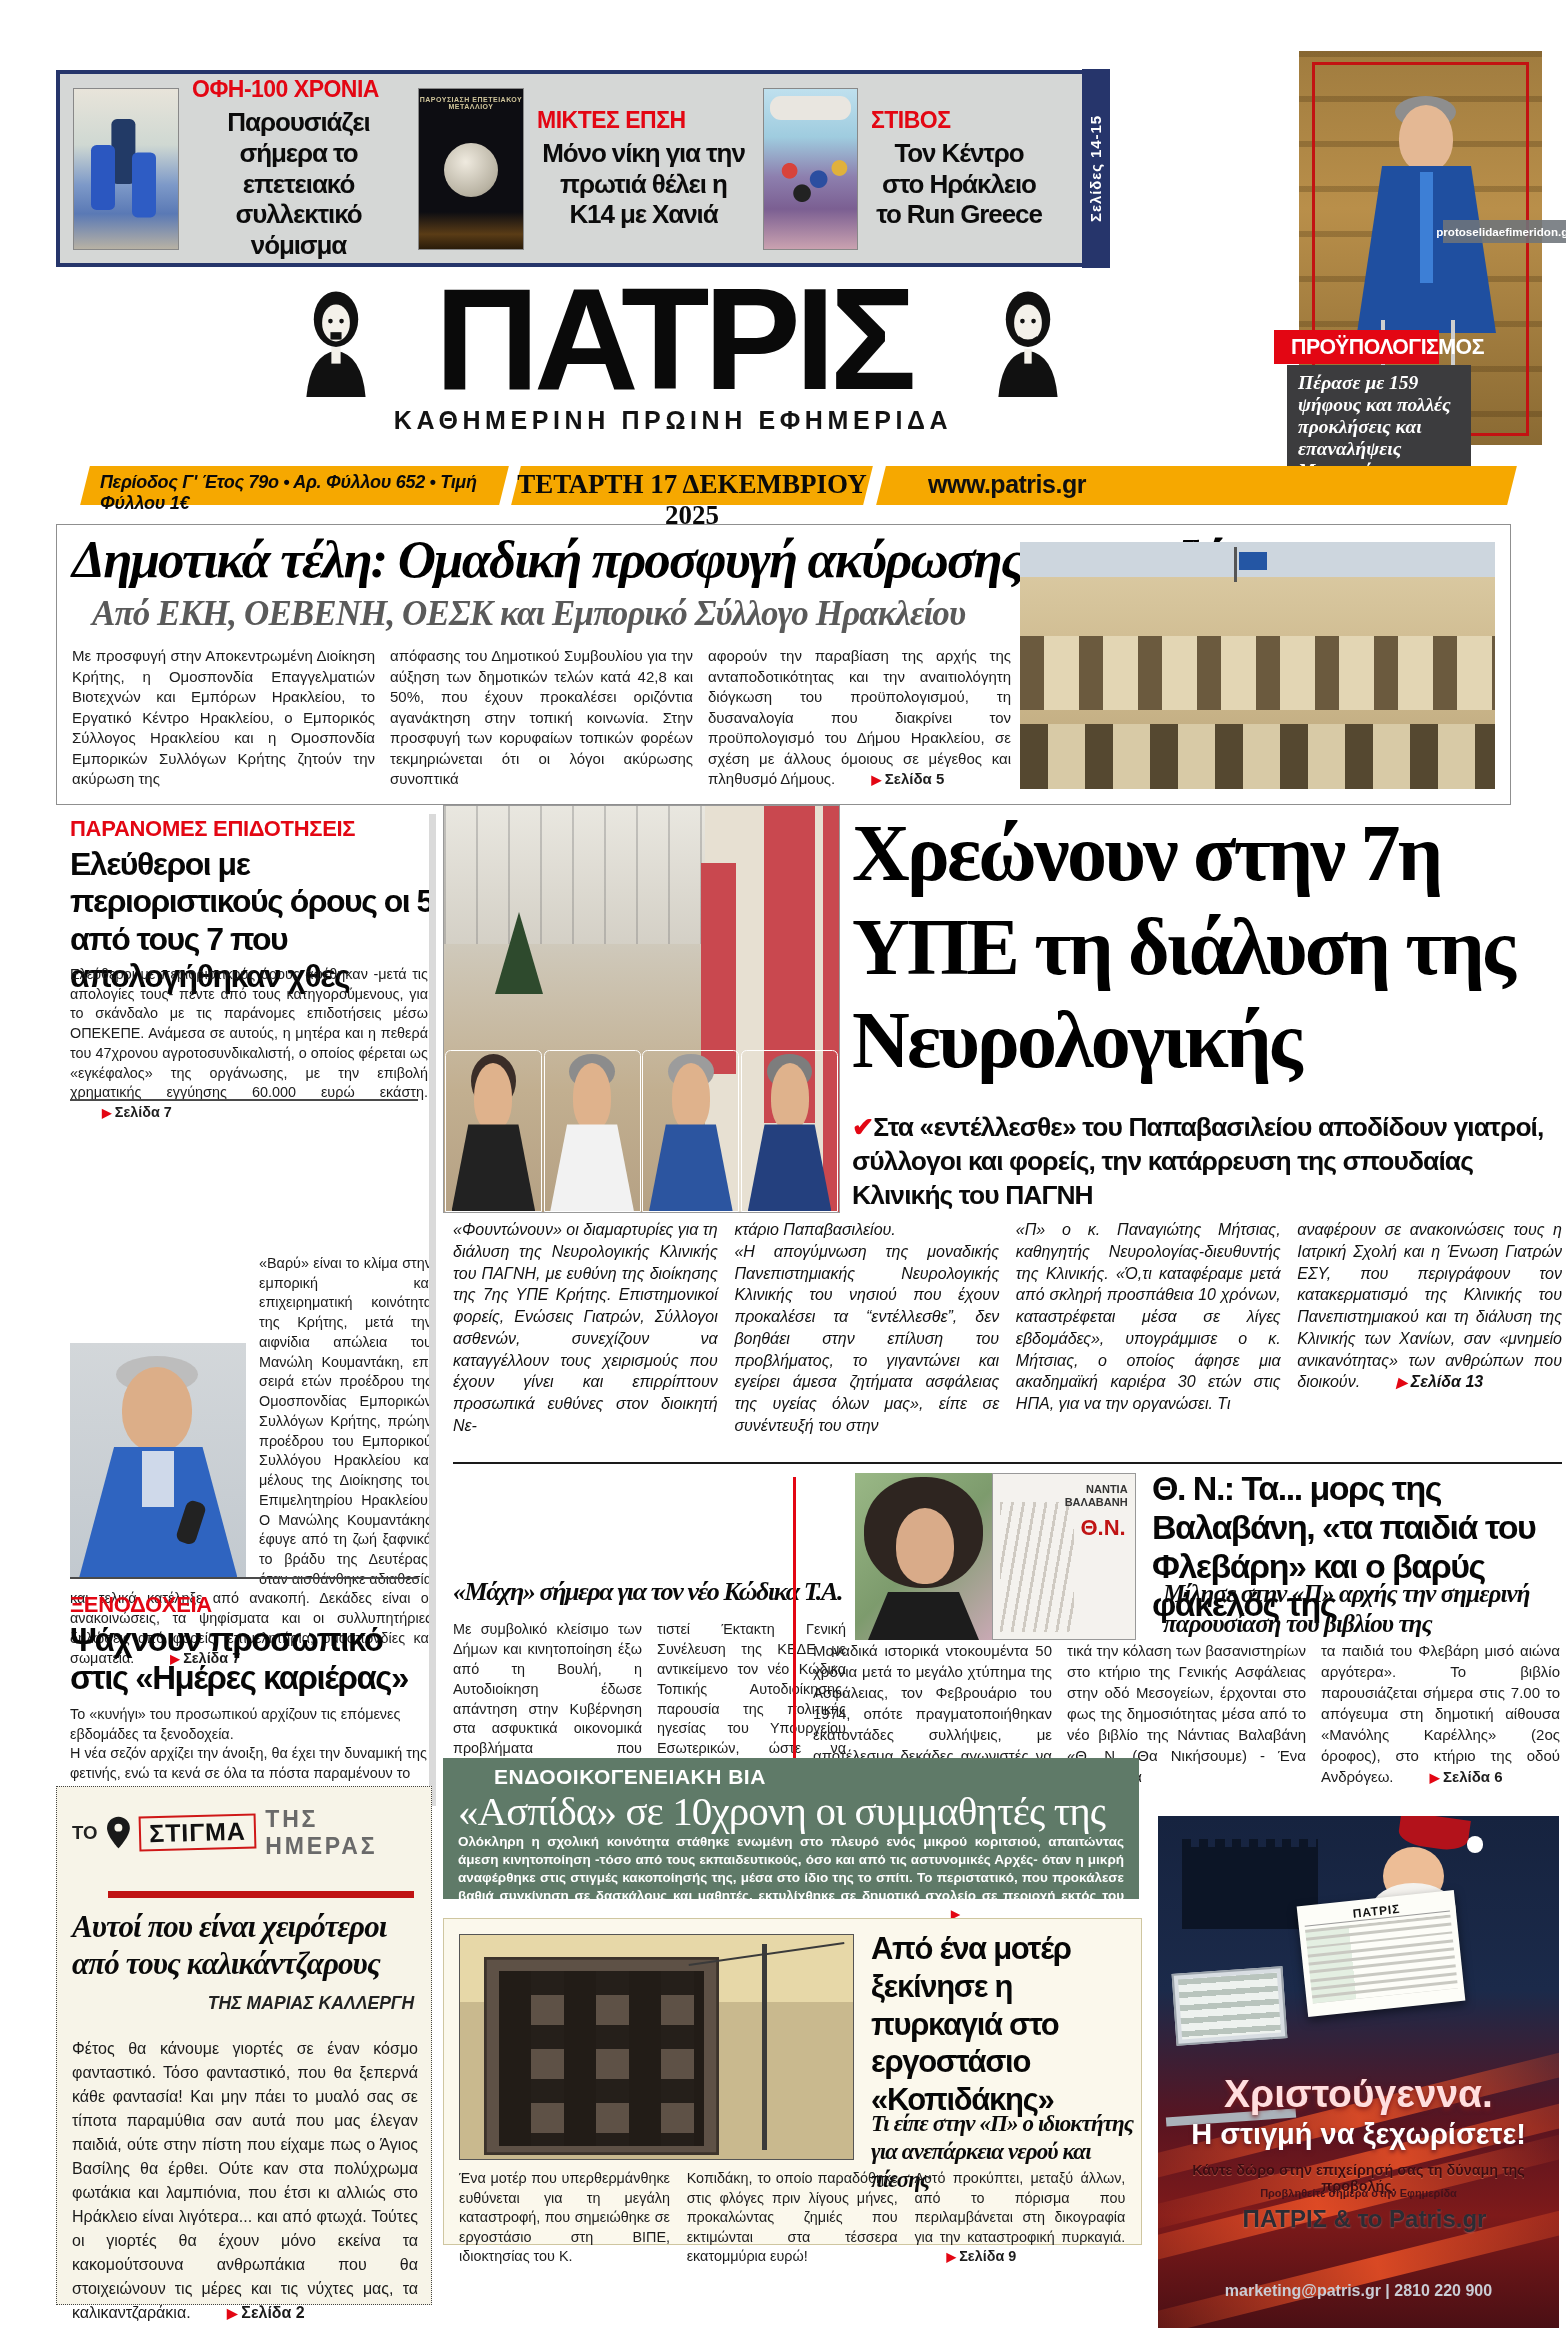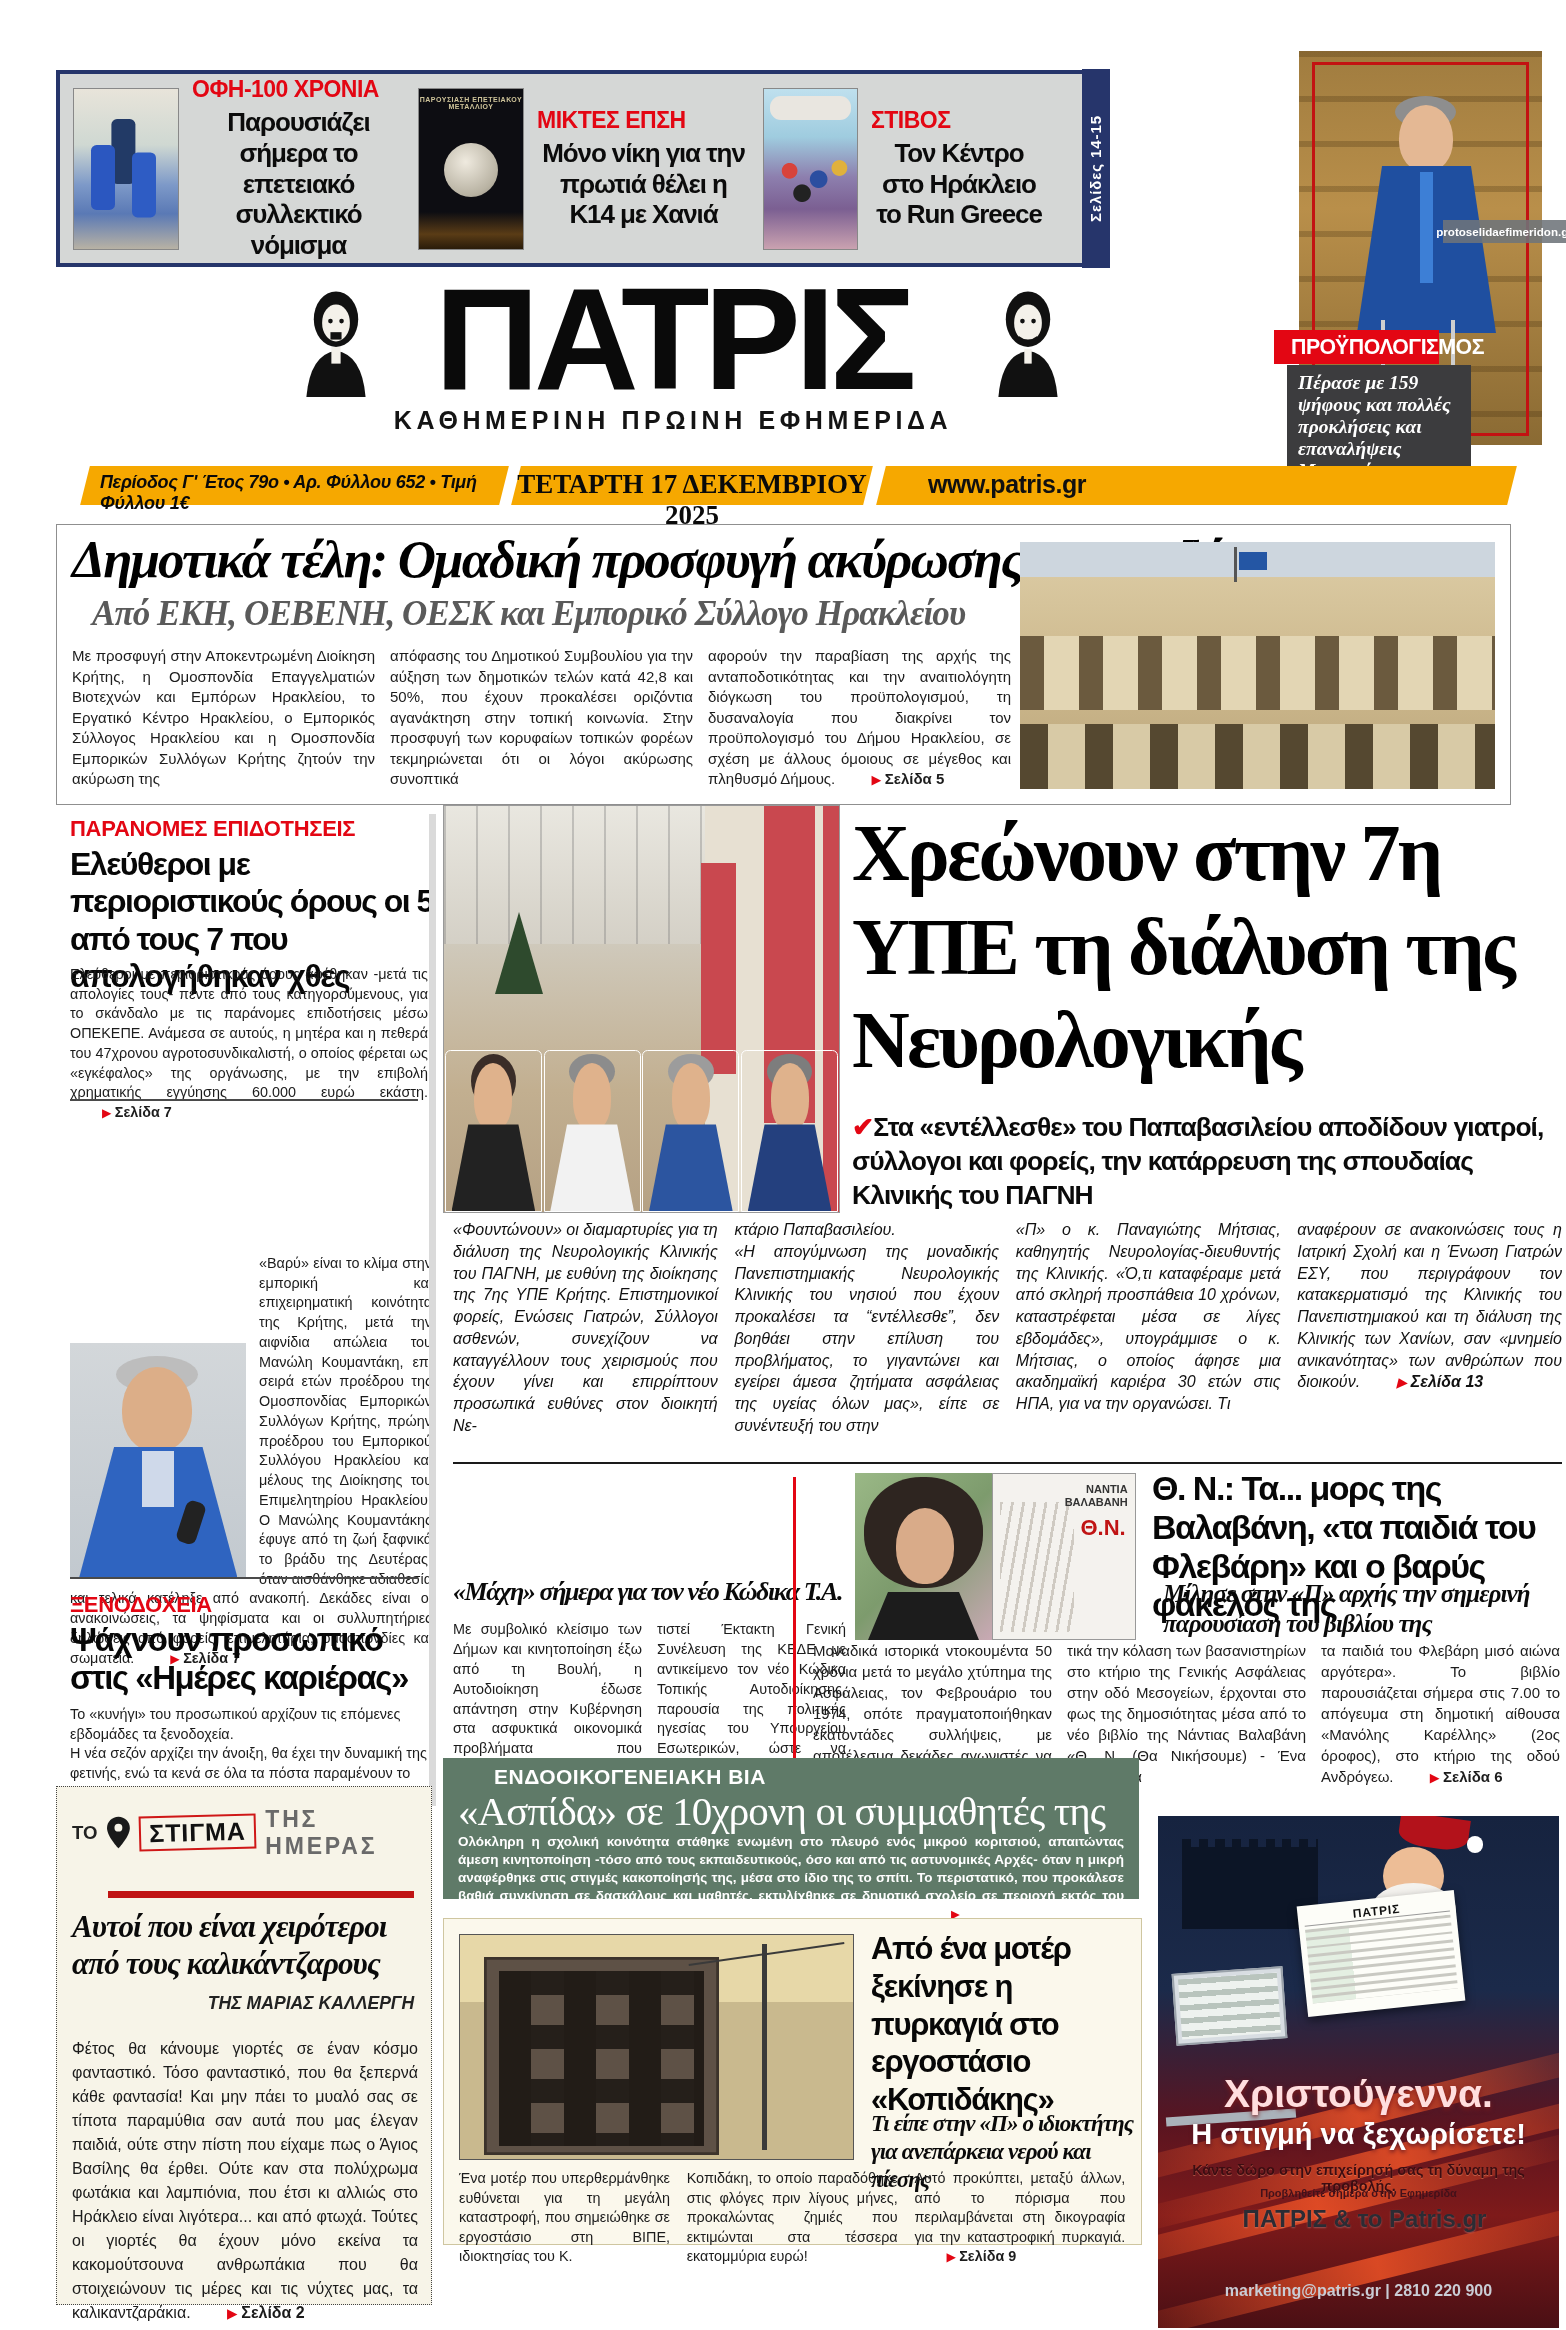--- a/index.html
+++ b/index.html
@@ -1,21 +1,21 @@
 <!DOCTYPE html>
 <html lang="el" style="font-size:15px"><head>
 <meta charset="utf-8">
 <style>
   html,body{margin:0;padding:0;background:#888;}
   .page{position:relative;width:1567px;height:2330px;background:#fff;margin:0 auto;
         font-family:"Liberation Sans",sans-serif;overflow:hidden;color:#111;}
   .abs{position:absolute;}
   .jt{text-align:justify;}
   .prelines{white-space:pre-line;}
-  .pgmark{white-space:nowrap;font-weight:normal;padding-left:32px;}
+  .pgmark{white-space:nowrap;font-weight:bold;padding-left:32px;}
   .pgmark::before{content:"▶ ";color:#e30613;font-size:0.85em;}
   
   .tstrip{left:56px;top:70px;width:1053px;height:197px;background:#d5d7d6;border:4.6px solid #26356b;
           display:flex;align-items:center;box-sizing:border-box;}
   .tphoto{width:104px;height:160px;margin-left:13px;flex:0 0 auto;border:0.9px solid #888;position:relative;overflow:hidden;}
   .tp1{background:linear-gradient(180deg,#e8e4da 0%,#cfd8d2 35%,#7d99c8 60%,#5a79b5 78%,#b8b2a4 100%);}
   .tp1::after{content:"";position:absolute;left:16.7px;top:56px;width:24px;height:65px;background:#2b57c0;border-radius:5.6px;box-shadow:41px 7.4px 0 #2e5cc4,20.4px -26px 0 #223a66;}
   .tp2{background:#0d0d12;display:flex;flex-direction:column;align-items:center;}
   .tp2 .medal{width:54px;height:54px;border-radius:50%;background:radial-gradient(circle at 40% 35%,#efeadf,#b8b2a2 70%,#8d8778);margin-top:33px;}
   .tp2 .ptxt{color:#cfc49a;font-size:7px;font-weight:bold;text-align:center;margin-top:7.4px;letter-spacing:0.5px;}

